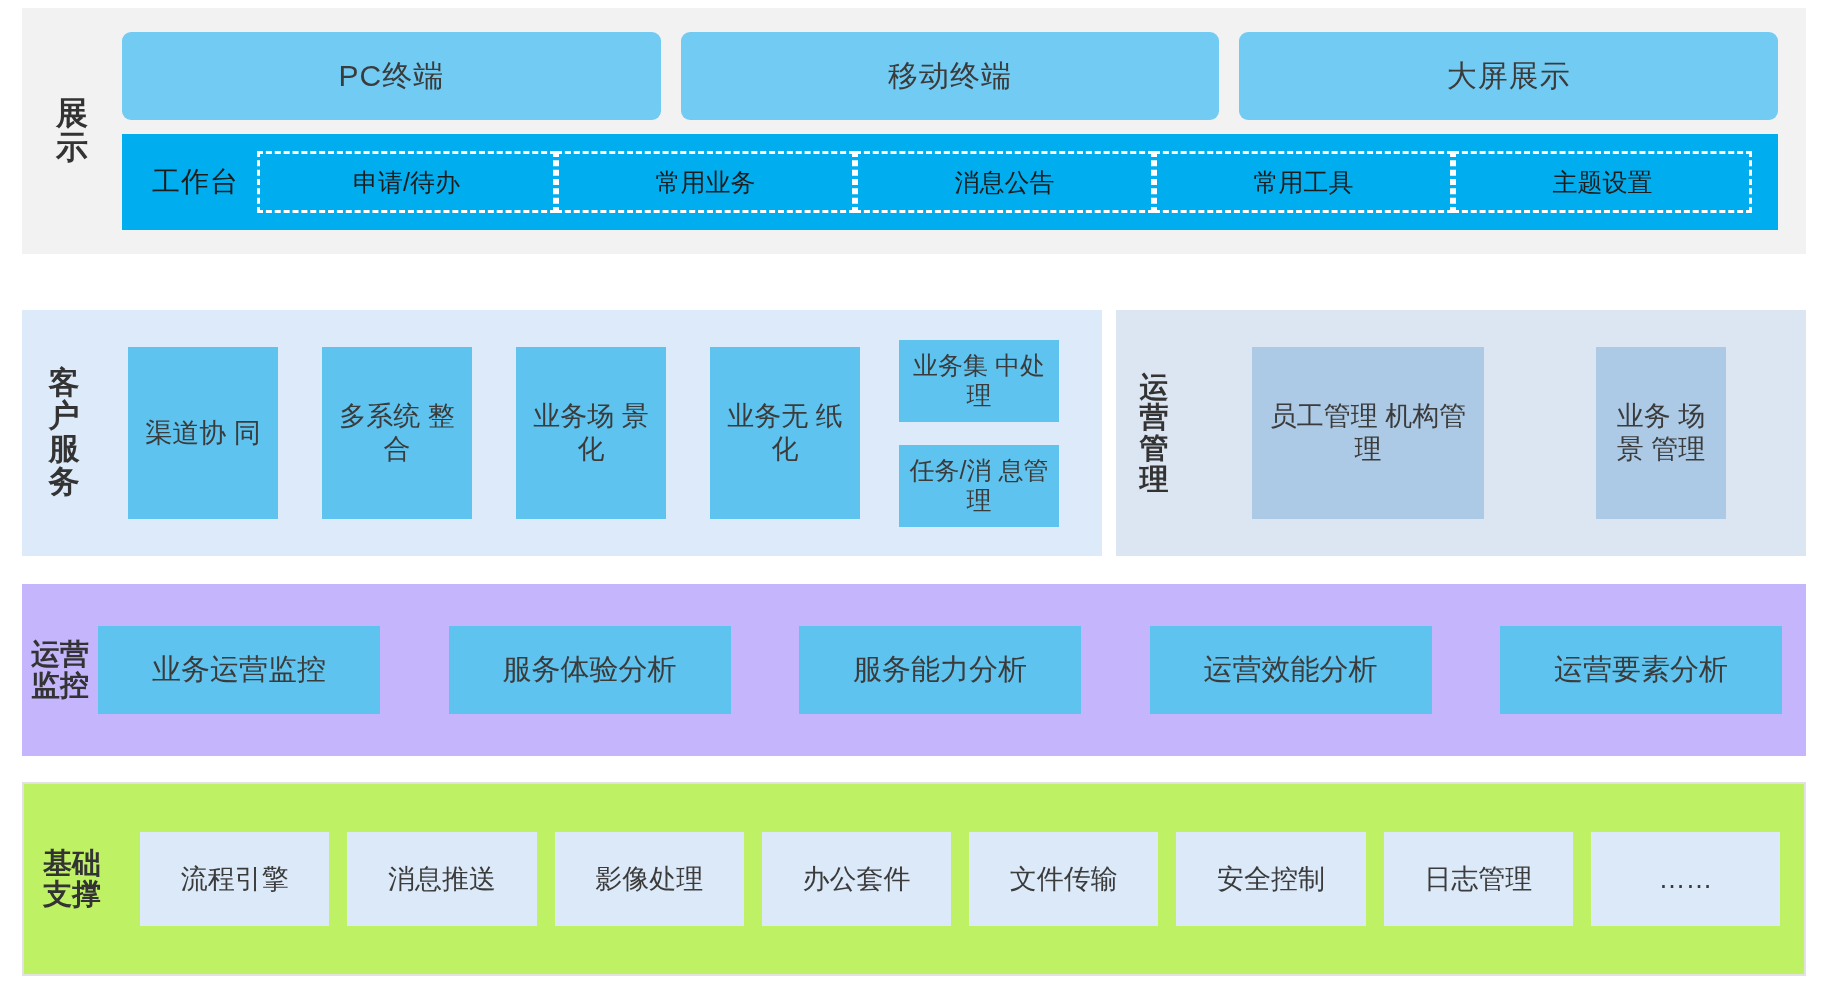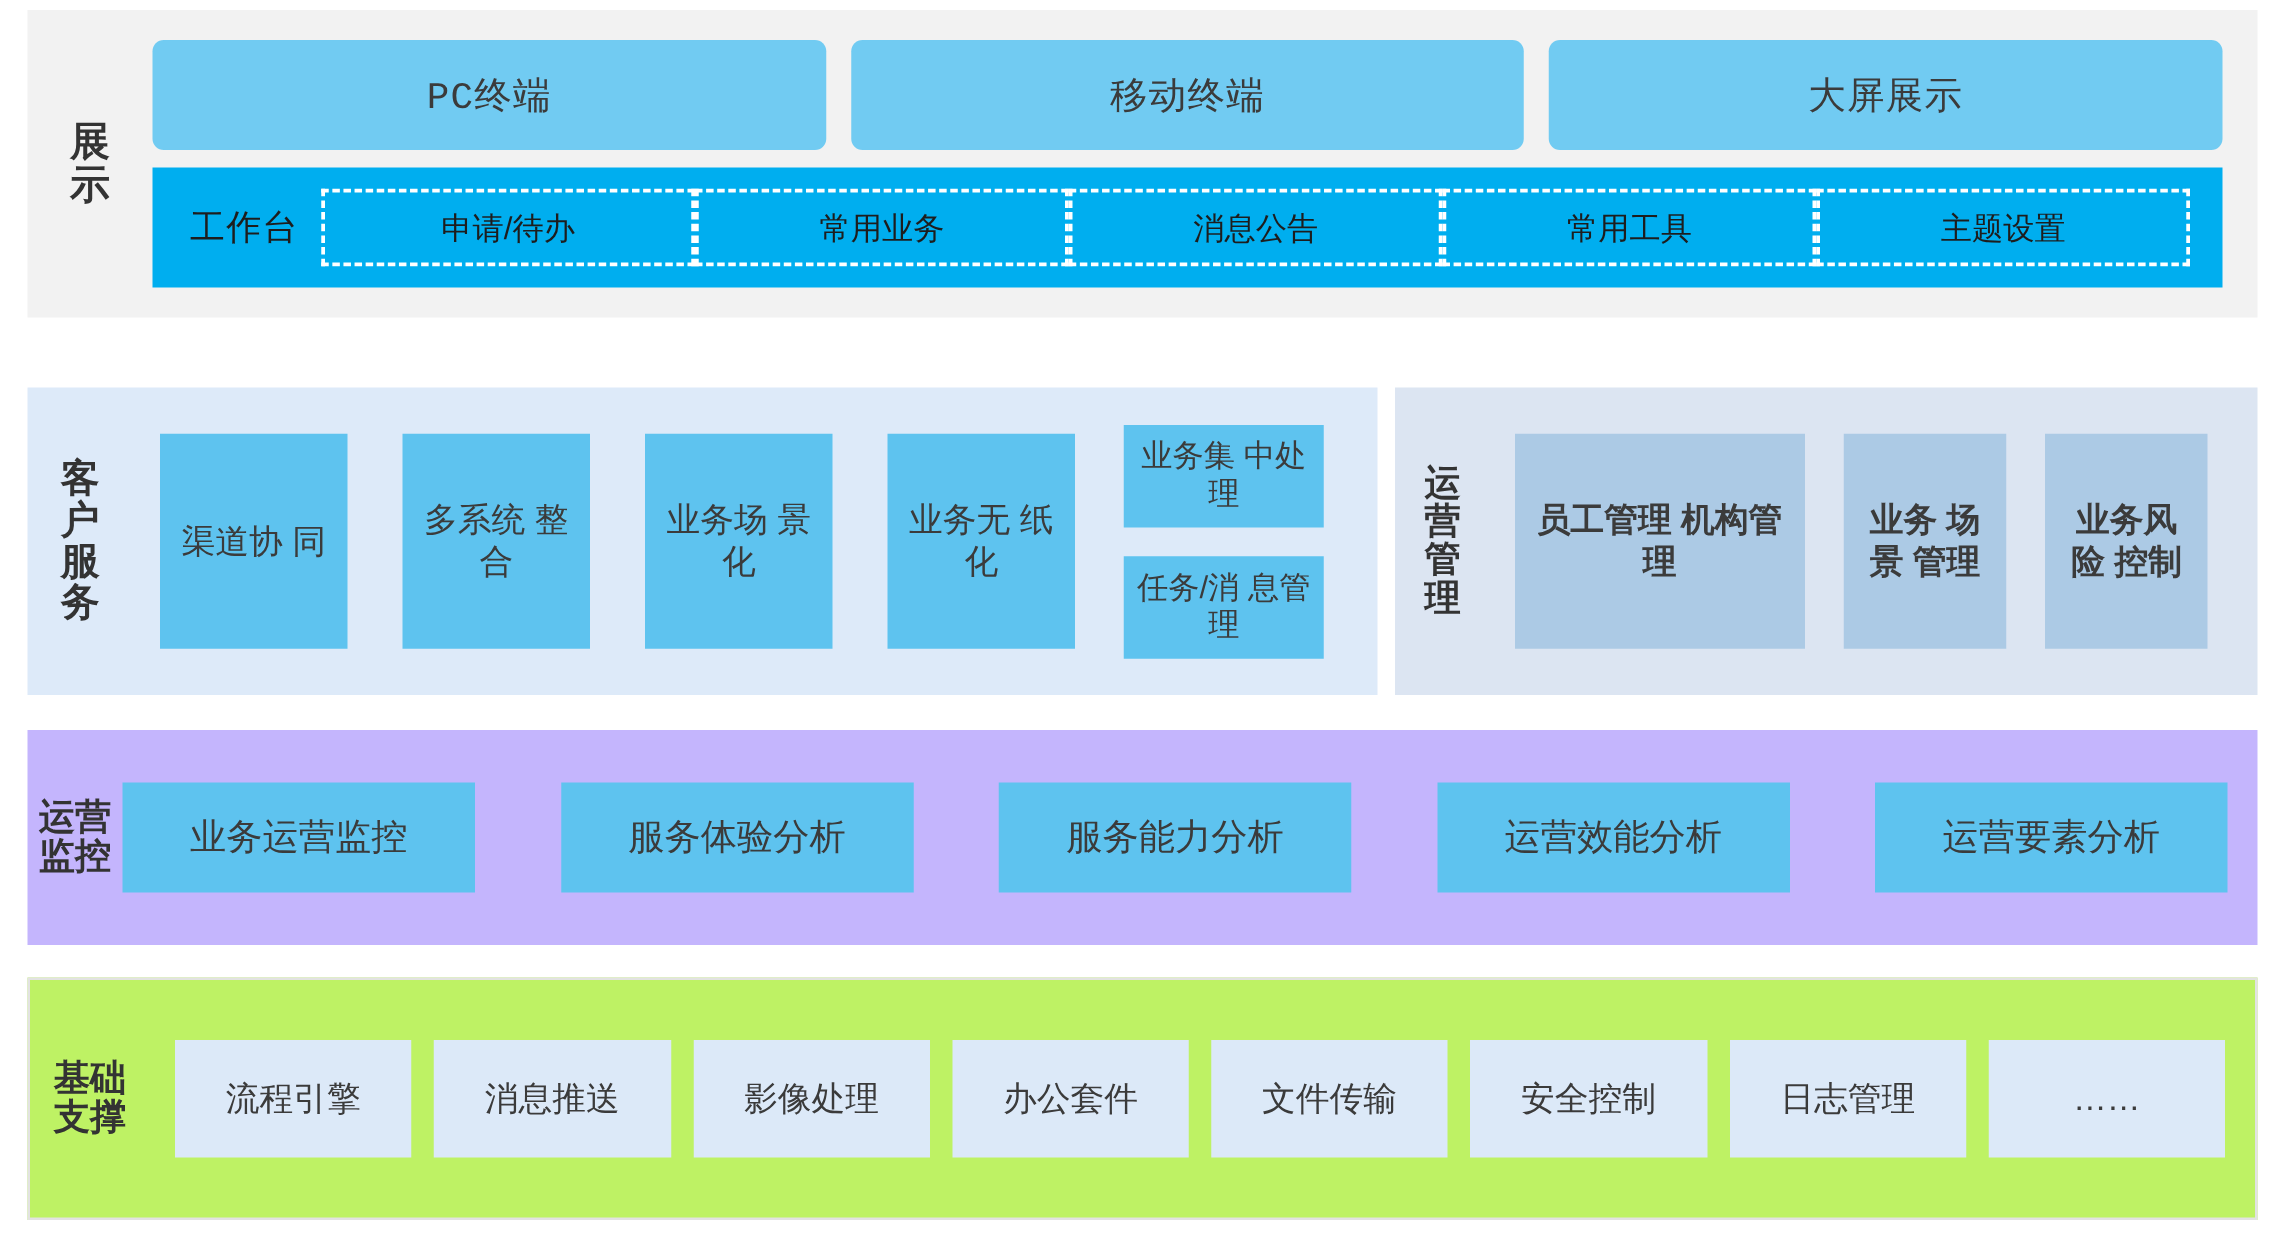--- a/index.html
+++ b/index.html
@@ -71,21 +71,20 @@
   .terminal-card {
     flex: 1 1 0;
     background: #71cbf2;
     border-radius: 9px;
     display: flex;
     align-items: center;
     justify-content: center;
     font-size: 30px;
     color: #3b3b3b;
     letter-spacing: 1px;
-    font-family: Liberation Mono, monospace;
   }
   .workbench {
     background: #00aeef;
     height: 96px;
     display: flex;
     align-items: center;
     padding: 0 26px 0 30px;
     gap: 0;
   }
   .workbench-title {
@@ -175,21 +174,20 @@
     display: flex;
     align-items: stretch;
   }
   .sec-ops .row-label { width: 76px; font-size: 29px; }
   .ops-body {
     flex: 1 1 auto;
     display: flex;
     align-items: center;
     justify-content: space-around;
     padding: 0 24px 0 4px;
-    font-weight: bold;
   }
   .ops-tile {
     background: #accae5;
     height: 172px;
     display: flex;
     align-items: center;
     justify-content: center;
     text-align: center;
     font-size: 27px;
     color: #3b3b3b;
@@ -323,23 +321,20 @@
       <div class="row-label">运
 营
 管
 理</div>
       <div class="ops-body">
         <div class="ops-tile wide">员工管理
 机构管理</div>
         <div class="ops-tile narrow">业务
 场景
 管理</div>
-        <div class="ops-tile narrow">业务风
-险
-控制</div>
       </div>
     </section>
 
   </div>
 
   <section class="row sec-monitor">
     <div class="row-label">运营
 监控</div>
     <div class="mon-body">
       <div class="mon-tile">业务运营监控</div>

